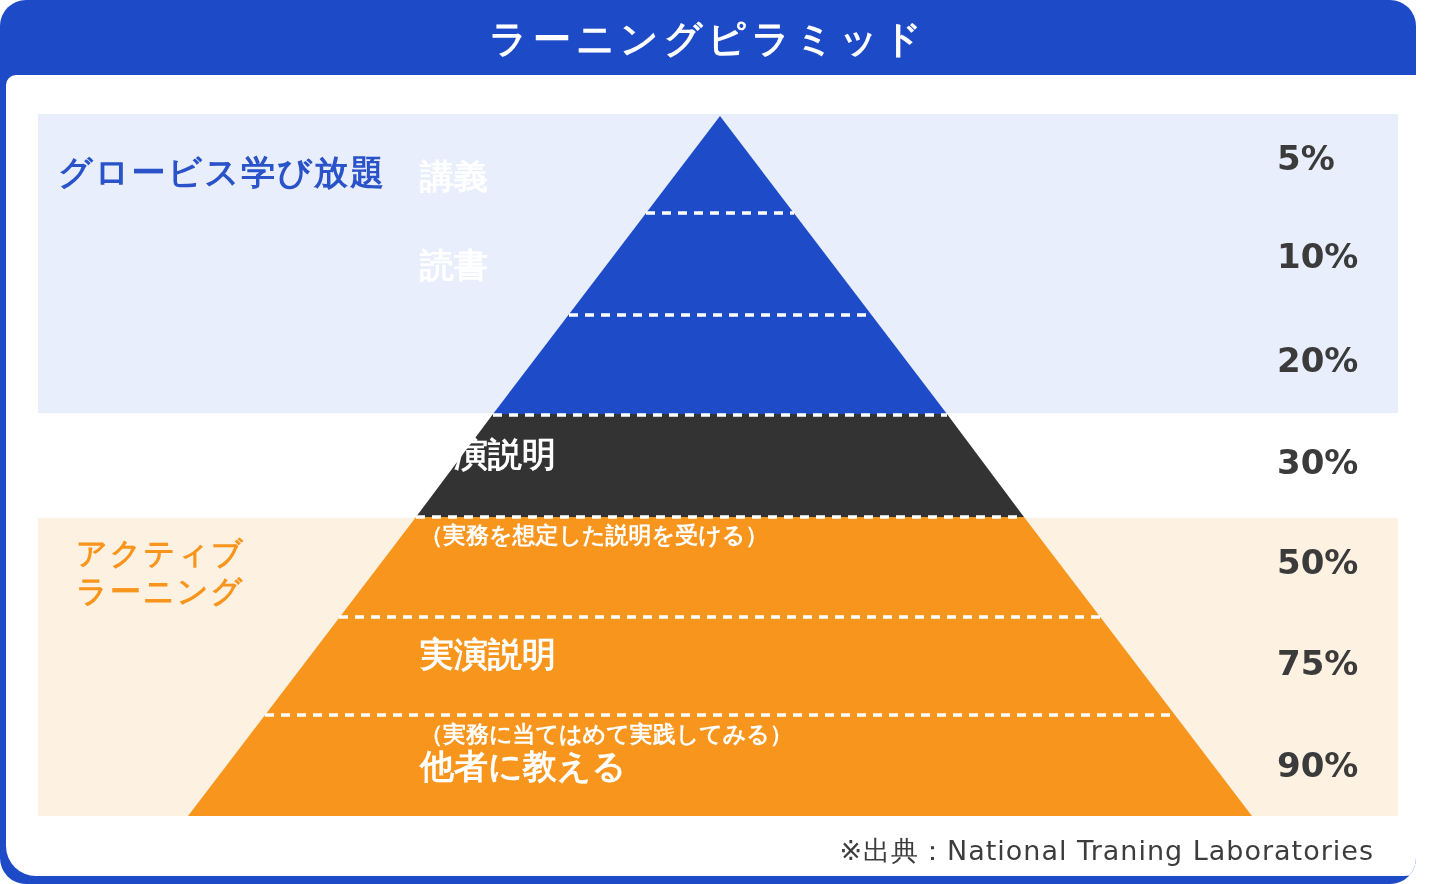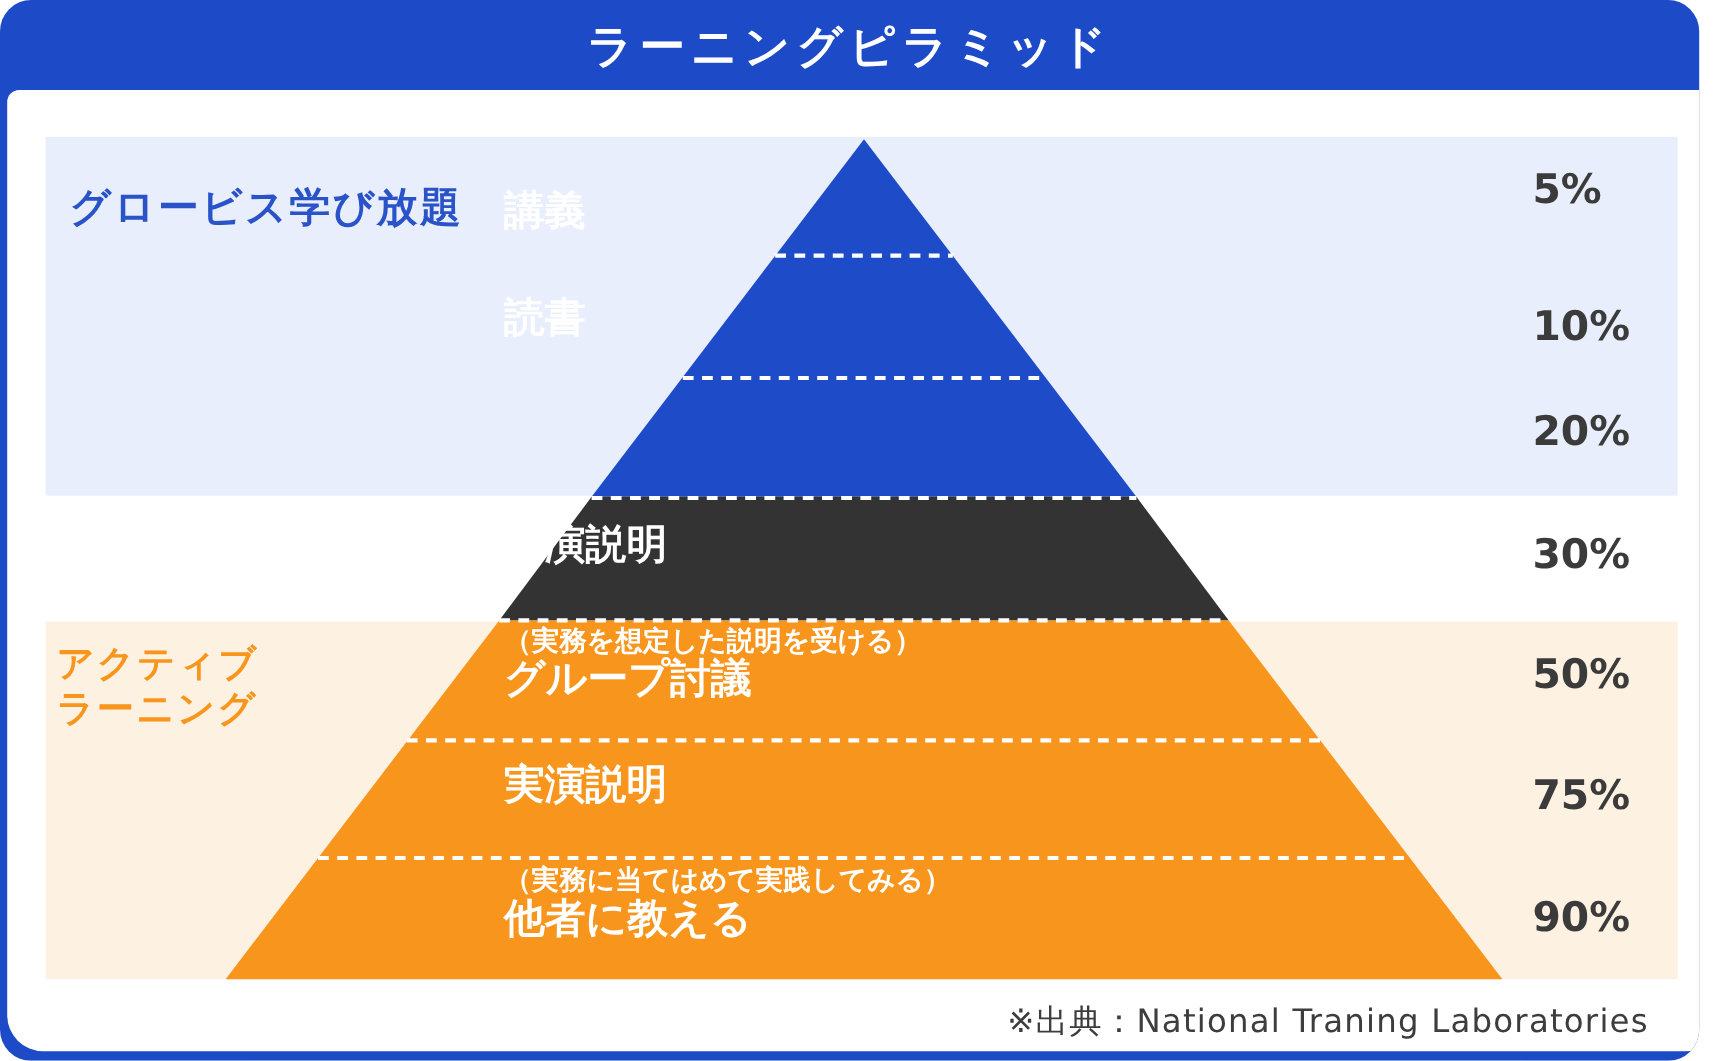--- a/index.html
+++ b/index.html
@@ -16,21 +16,21 @@
     position:absolute;left:6px;top:75px;width:1428px;height:801px;
     background:#ffffff;border-radius:10px 10px 30px 30px;
   }
   .band{position:absolute;left:38px;width:1360px;}
   .band-blue{top:114px;height:299px;background:#E8EEFB;}
   .band-cream{top:518px;height:298px;background:#FDF1E2;}
   .pyramid-svg{position:absolute;left:0;top:0;}
   .dash{stroke:#ffffff;stroke-width:3.5;stroke-dasharray:9 7;fill:none;}
   .group-label{position:absolute;font-weight:700;}
   .label-globis{left:58px;top:134px;font-size:34px;color:#2A52C9;letter-spacing:2px;margin-top:16px;}
-  .label-active{left:47px;top:534px;font-size:31px;color:#F8951D;line-height:38px;letter-spacing:2px;}
+  .label-active{left:76px;top:534px;font-size:31px;color:#F8951D;line-height:38px;letter-spacing:2px;text-align:center;}
   .lvl{position:absolute;left:420px;width:600px;color:#ffffff;font-weight:700;}
   .lvl-name{font-size:34px;line-height:40px;}
   .lvl-sub{font-size:23px;line-height:28px;margin-top:44px;}
   .pct{
     position:absolute;left:1277px;width:140px;text-align:left;
     font-size:34px;font-weight:600;color:#3B3B3B;line-height:40px;
   }
   .source{
     position:absolute;right:42px;top:833px;
     font-size:27px;color:#3D3D3D;font-weight:400;letter-spacing:1px;
@@ -64,27 +64,26 @@
 
   <div class="group-label label-active">
     <div>アクティブ</div>
     <div>ラーニング</div>
   </div>
 
   <div class="lvl lvl-name" style="top:156px">講義</div>
   <div class="lvl lvl-name" style="top:245px">読書</div>
   <div class="lvl lvl-name" style="top:434px">実演説明</div>
   <div class="lvl lvl-sub" style="top:477px">（実務を想定した説明を受ける）</div>
-  <div class="lvl lvl-name" style="top:546px">グループ討議</div>
   <div class="lvl lvl-name" style="top:634px">実演説明</div>
   <div class="lvl lvl-name" style="top:746px">他者に教える</div>
   <div class="lvl lvl-sub" style="top:676px">（実務に当てはめて実践してみる）</div>
 
   <div class="pct" style="top:138px">5%</div>
-  <div class="pct" style="top:252px">10%</div>
+  <div class="pct" style="top:236px">10%</div>
   <div class="pct" style="top:340px">20%</div>
   <div class="pct" style="top:442px">30%</div>
   <div class="pct" style="top:542px">50%</div>
   <div class="pct" style="top:643px">75%</div>
   <div class="pct" style="top:745px">90%</div>
 
   <div class="source">※出典：National Traning Laboratories</div>
 
 </div>
 

